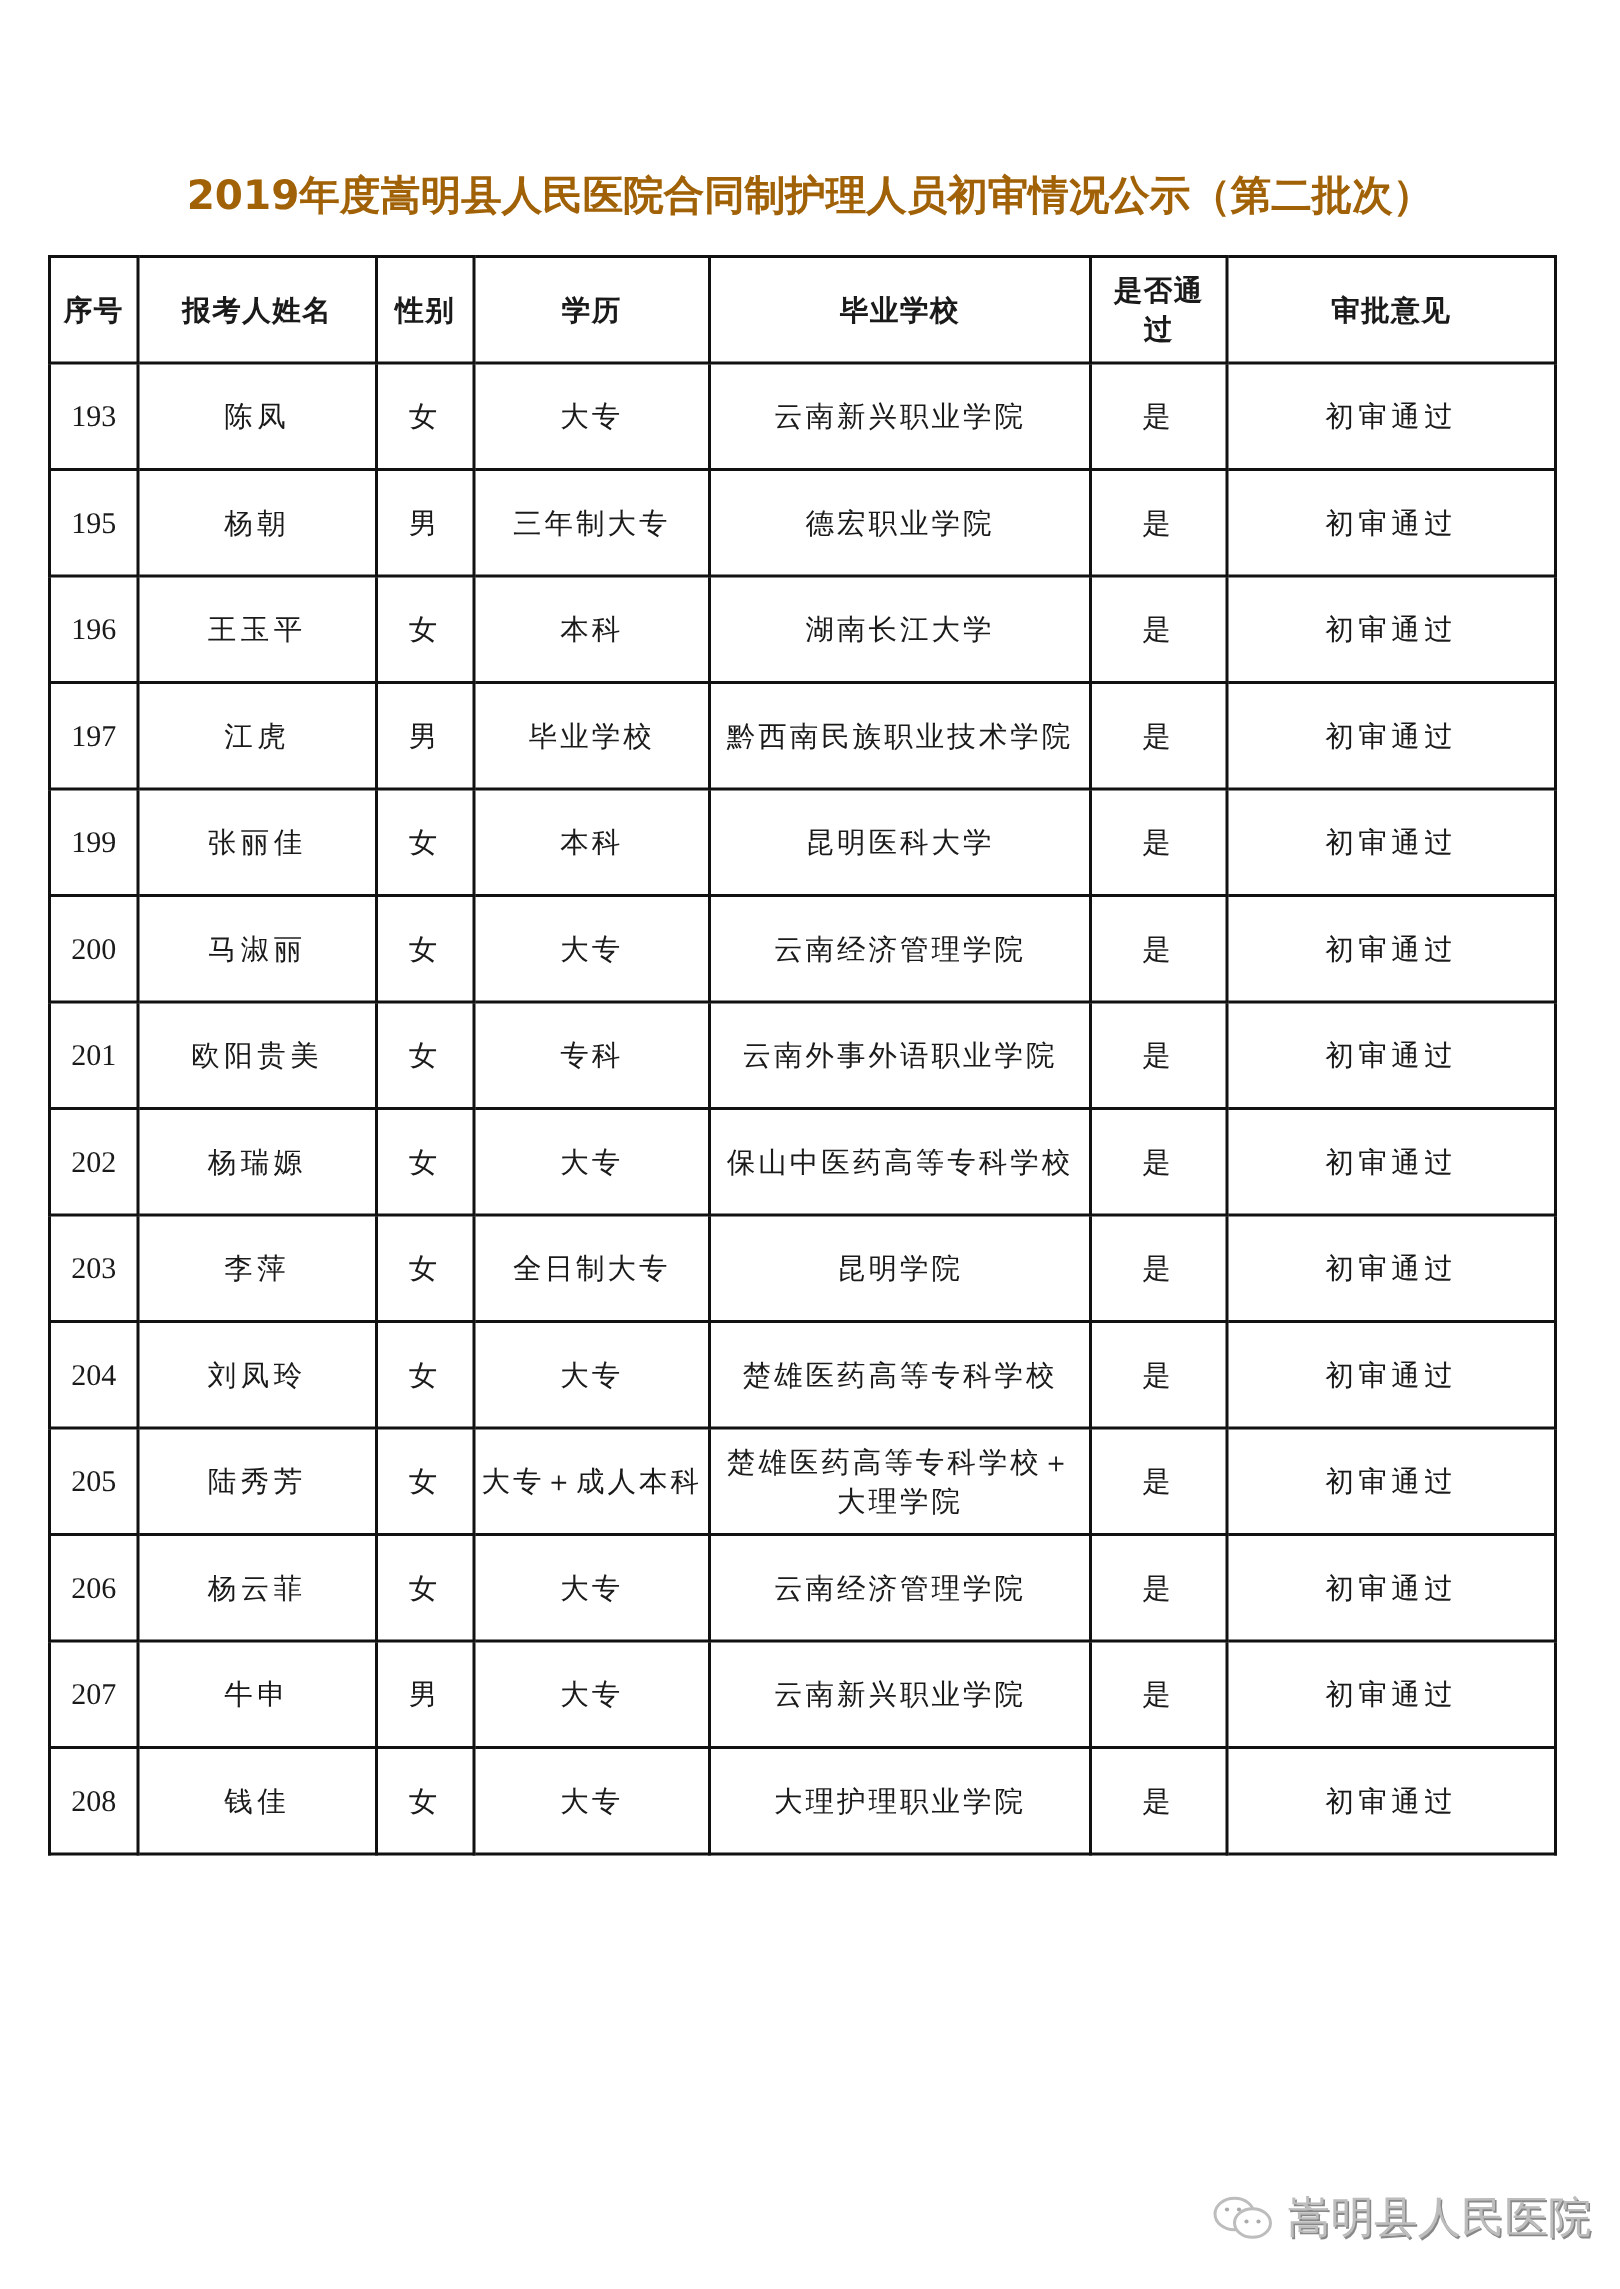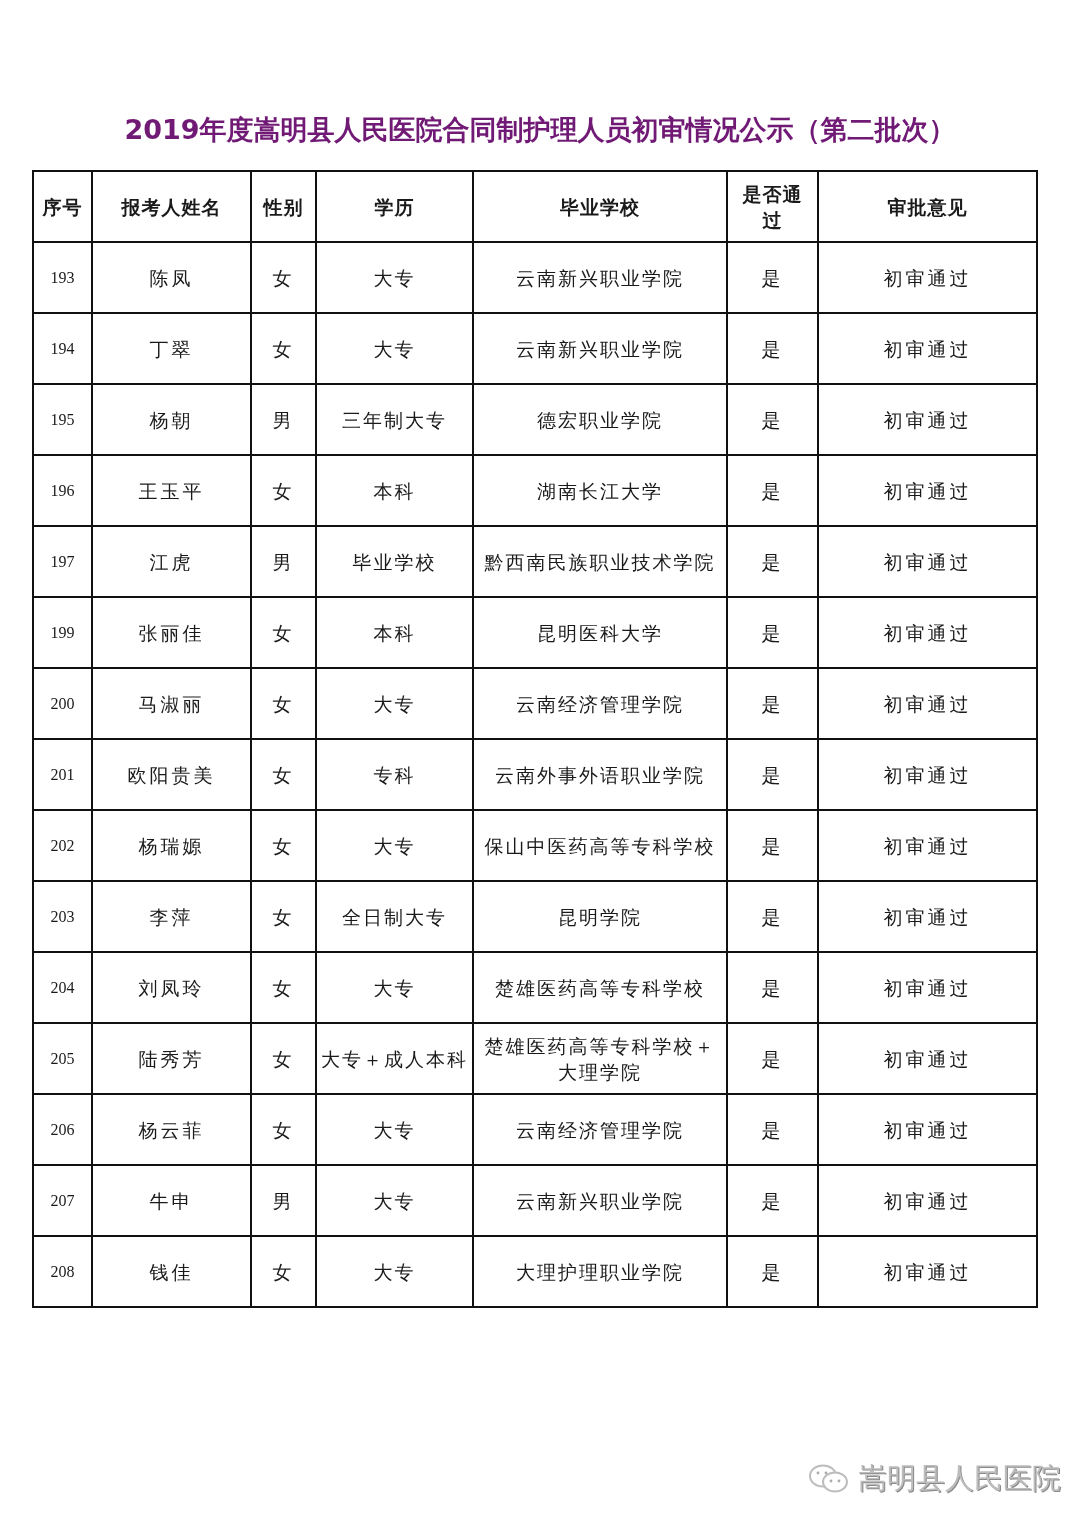--- a/index.html
+++ b/index.html
@@ -3,33 +3,33 @@
 <meta charset="utf-8">
 <style>
   html, body { margin: 0; padding: 0; }
   body {
     width: 1080px; height: 1526px; background: #ffffff; position: relative; overflow: hidden;
     font-family: "DejaVu Serif", "Liberation Serif", serif; color: #1a1a1a;
   }
   .title {
     position: absolute; left: 0; top: 112px; width: 1080px; text-align: center;
     font-family: "DejaVu Sans", "Liberation Sans", sans-serif; font-weight: bold;
-    font-size: 27px; letter-spacing: 0px; color: #701a75;
+    font-size: 27px; letter-spacing: 0px; color: #a16207;
   }
   table {
     position: absolute; left: 32px; top: 170px; border-collapse: collapse;
     table-layout: fixed; width: 1004px;
   }
   td, th {
     border: 2px solid #111; text-align: center; vertical-align: middle;
     padding: 0 4px; font-weight: normal; font-size: 19px; line-height: 26px;
   }
   th { height: 69px; font-weight: bold; font-size: 19px; letter-spacing: 1px; }
   td { height: 69px; letter-spacing: 3px; }
-  td.num { letter-spacing: 0; font-family: "Liberation Serif", "DejaVu Serif", serif; font-size: 16px; }
+  td.num { letter-spacing: 0; font-family: "Liberation Serif", "DejaVu Serif", serif; font-size: 20px; }
   .watermark {
     position: absolute; left: 808px; top: 1459px; display: flex; align-items: center; gap: 6px;
     font-family: "DejaVu Sans", "Liberation Sans", sans-serif; font-size: 29px; color: #bdbdbd;
     text-shadow: 1px 1px 0 #888;
   }
   .wm-icon { width: 44px; height: 32px; }
 </style>
 </head>
 <body>
 
@@ -60,29 +60,20 @@
       <tr>
         <td class="num">193</td>
         <td>陈凤</td>
         <td>女</td>
         <td style="letter-spacing: 2px;">大专</td>
         <td style="letter-spacing: 2px;">云南新兴职业学院</td>
         <td>是</td>
         <td>初审通过</td>
       </tr>
       <tr>
-        <td class="num">194</td>
-        <td>丁翠</td>
-        <td>女</td>
-        <td style="letter-spacing: 2px;">大专</td>
-        <td style="letter-spacing: 2px;">云南新兴职业学院</td>
-        <td>是</td>
-        <td>初审通过</td>
-      </tr>
-      <tr>
         <td class="num">195</td>
         <td>杨朝</td>
         <td>男</td>
         <td style="letter-spacing: 2px;">三年制大专</td>
         <td style="letter-spacing: 2px;">德宏职业学院</td>
         <td>是</td>
         <td>初审通过</td>
       </tr>
       <tr>
         <td class="num">196</td>

